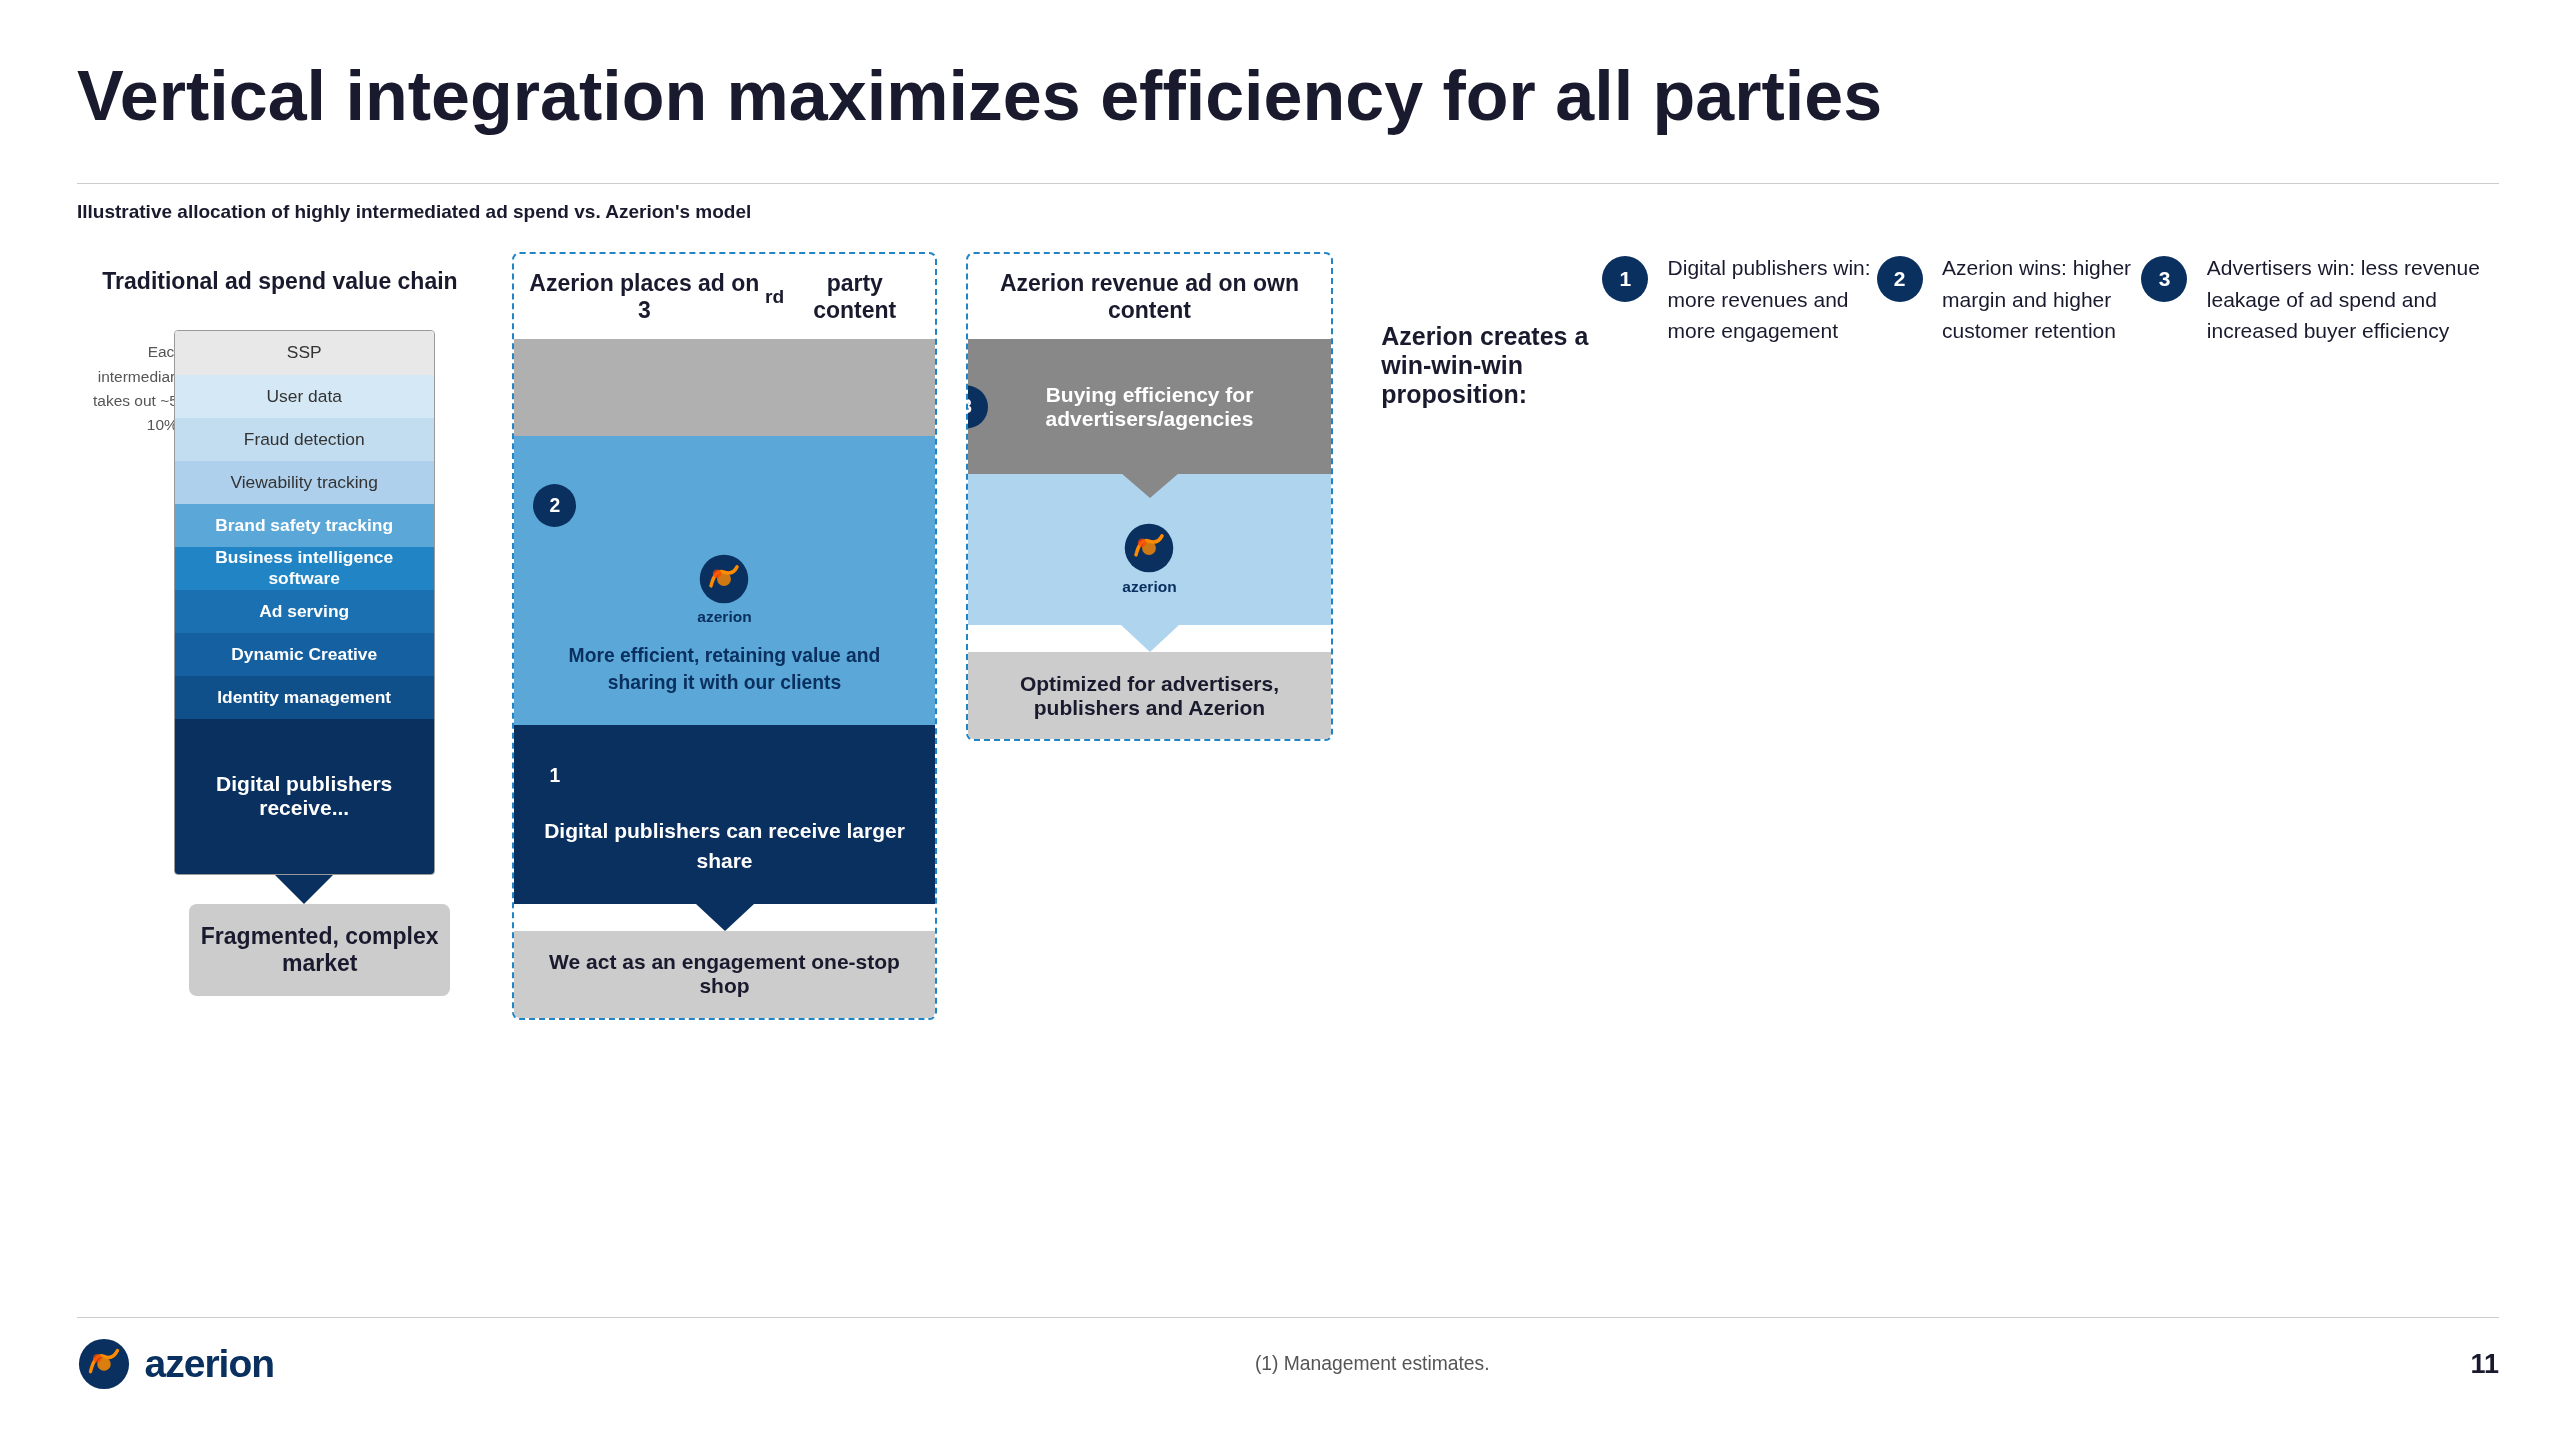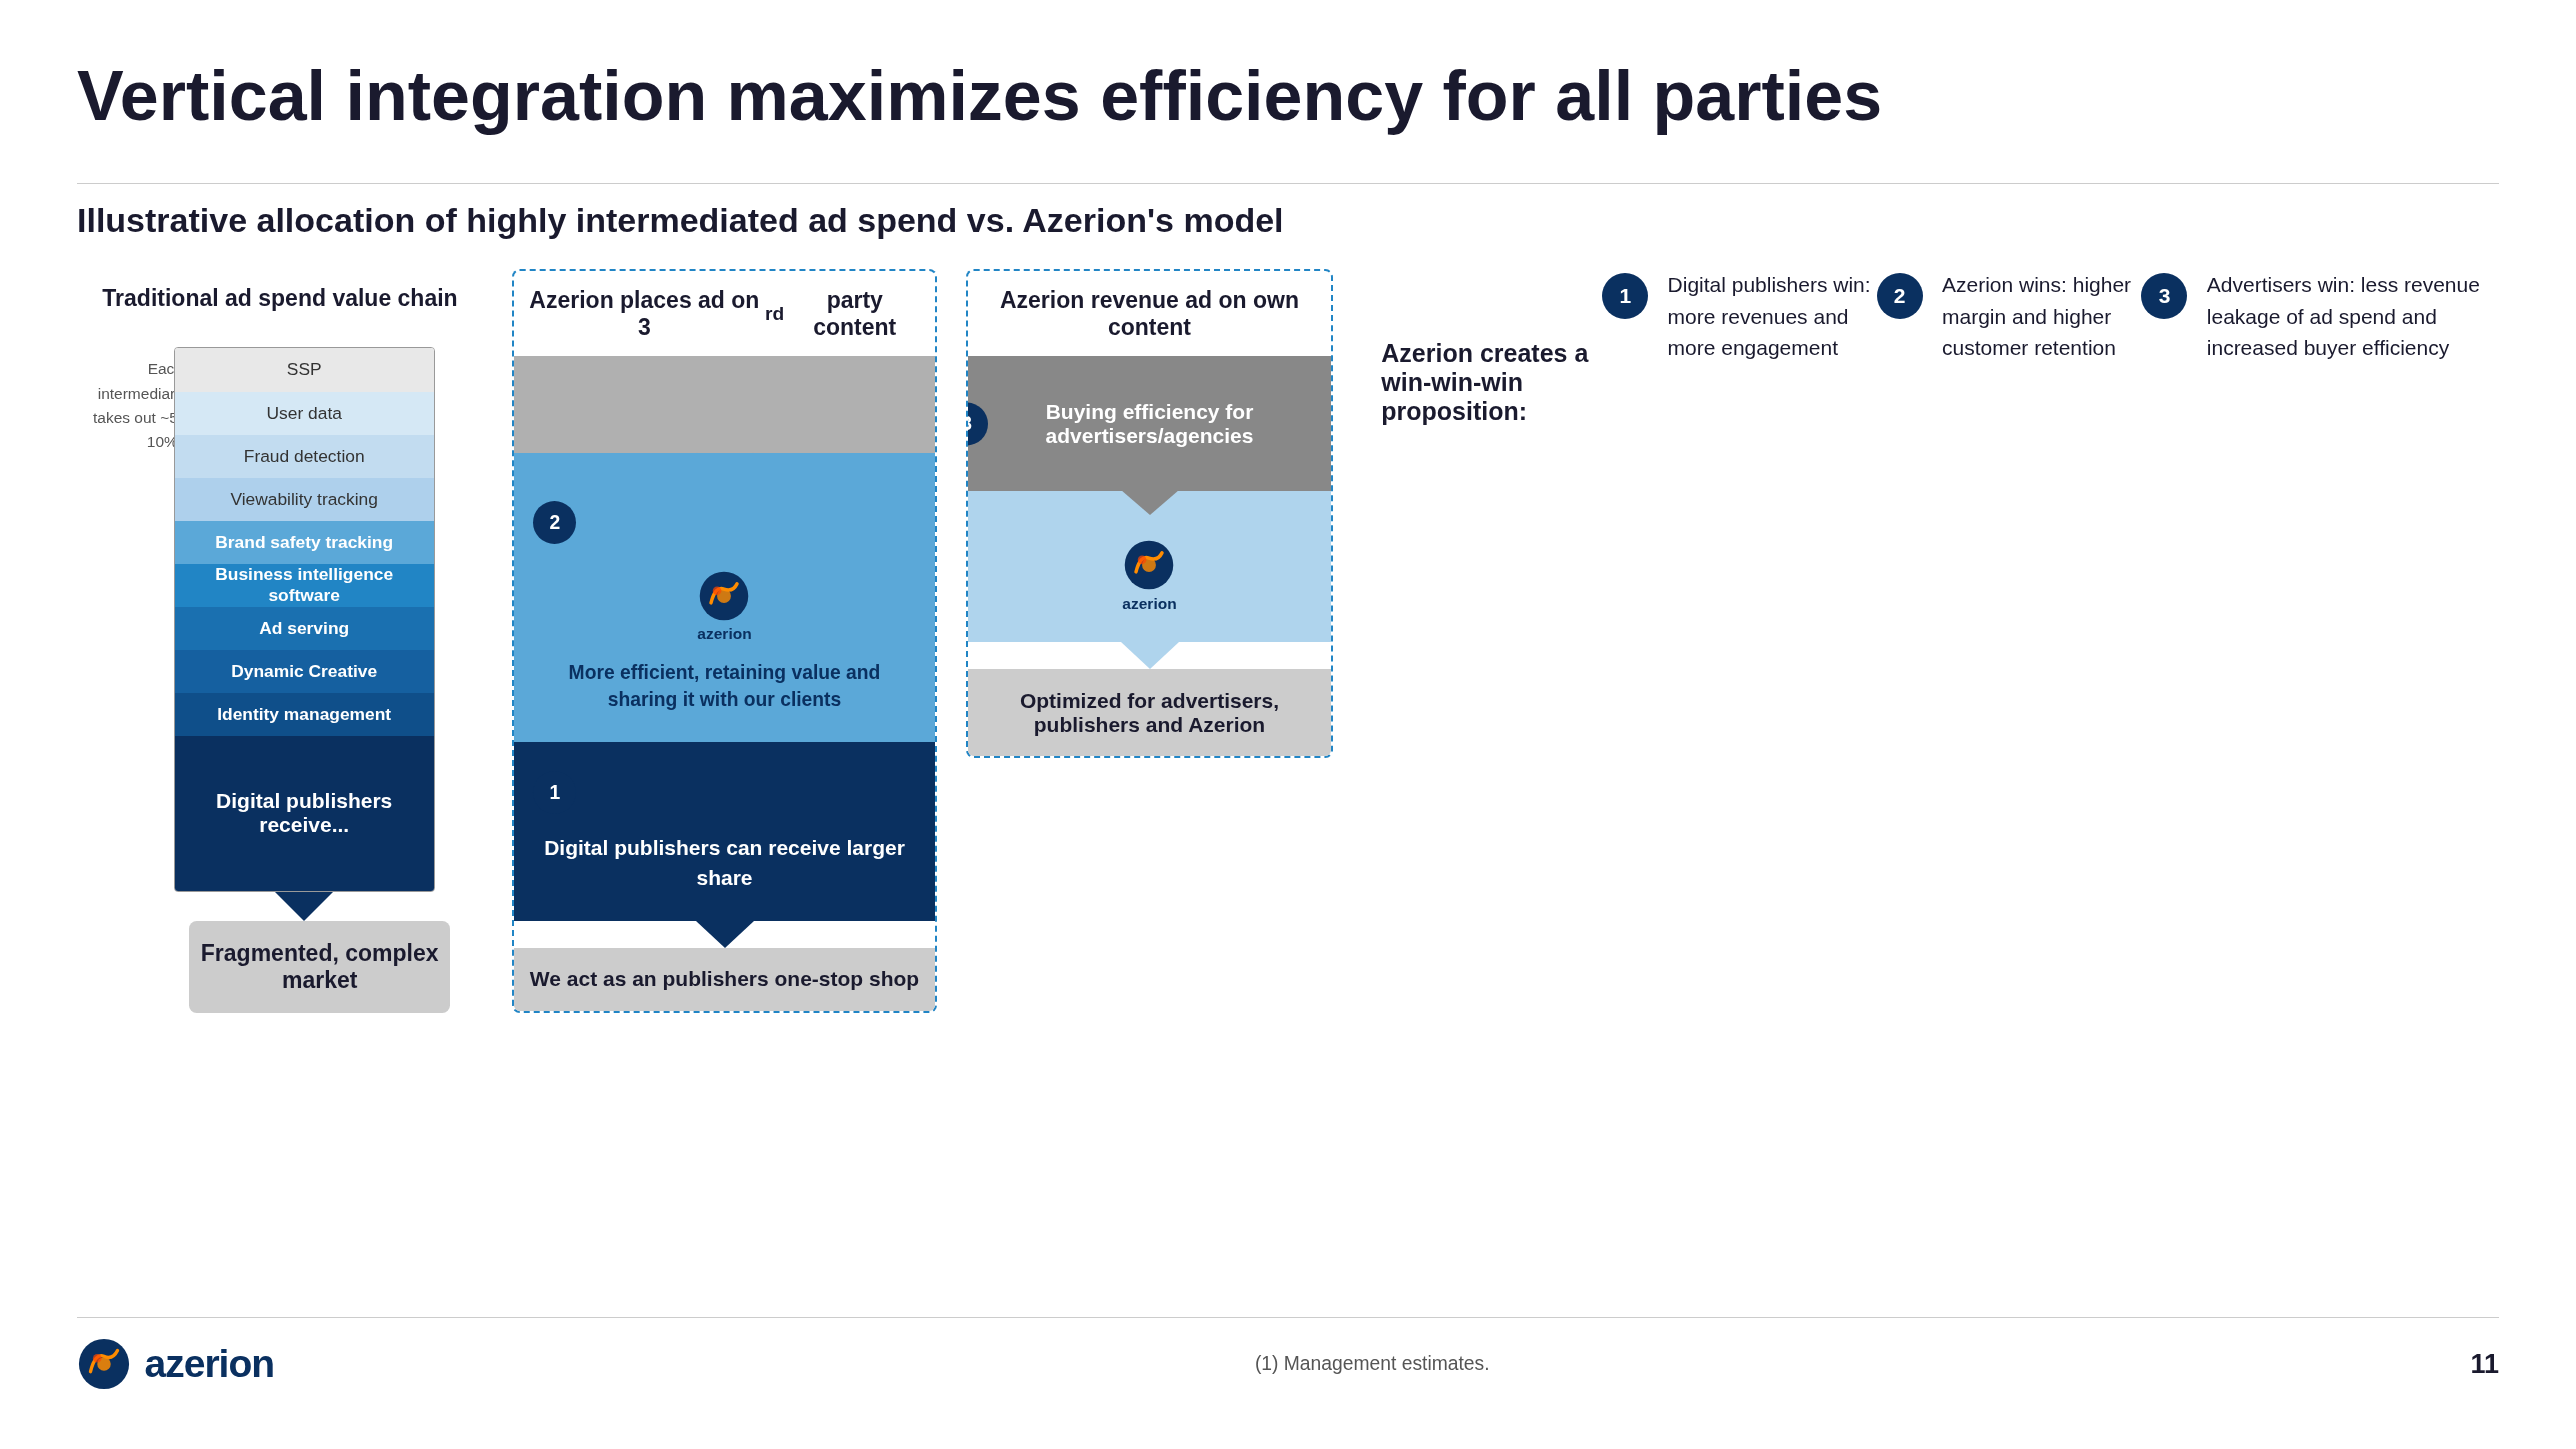--- a/index.html
+++ b/index.html
@@ -22,21 +22,21 @@
 
     .main-title {
       font-size: 70px;
       font-weight: 800;
       color: #1a1a2e;
       margin-bottom: 48px;
       line-height: 1.1;
     }
 
     .subtitle {
-      font-size: 34px;
+      font-size: 19px;
       font-weight: 700;
       color: #1a1a2e;
       border-top: 1.9px solid #cccccc;
       padding-top: 17.4px;
       width: 100%;
     }
 
     .content-area {
       display: flex;
       flex: 1;
@@ -512,21 +512,21 @@
         <div class="mid-blue-text">More efficient, retaining value and sharing it with our clients</div>
       </div>
 
       <div class="mid-dark-section" style="position:relative;">
         <div class="section-badge-wrapper" style="justify-content:flex-start;margin-bottom:9.7px;">
           <div class="badge-number">1</div>
         </div>
         <div class="mid-dark-text">Digital publishers can receive larger share</div>
       </div>
       <div class="arrow-down-mid"></div>
-      <div class="footer-label-blue">We act as an publishers one-stop shop</div>
+      <div class="footer-label-blue">We act as an engagement one-stop shop</div>
     </div>
 
     <div class="right-col">
       <div class="right-header">Azerion revenue ad on own content</div>
 
       <div class="right-gray-top" style="position:relative;">
         <div class="badge-number" style="position:absolute;left:-23px;top:50%;transform:translateY(-50%);">3</div>
         <div class="right-gray-top-text">Buying efficiency for advertisers/agencies</div>
       </div>
 

